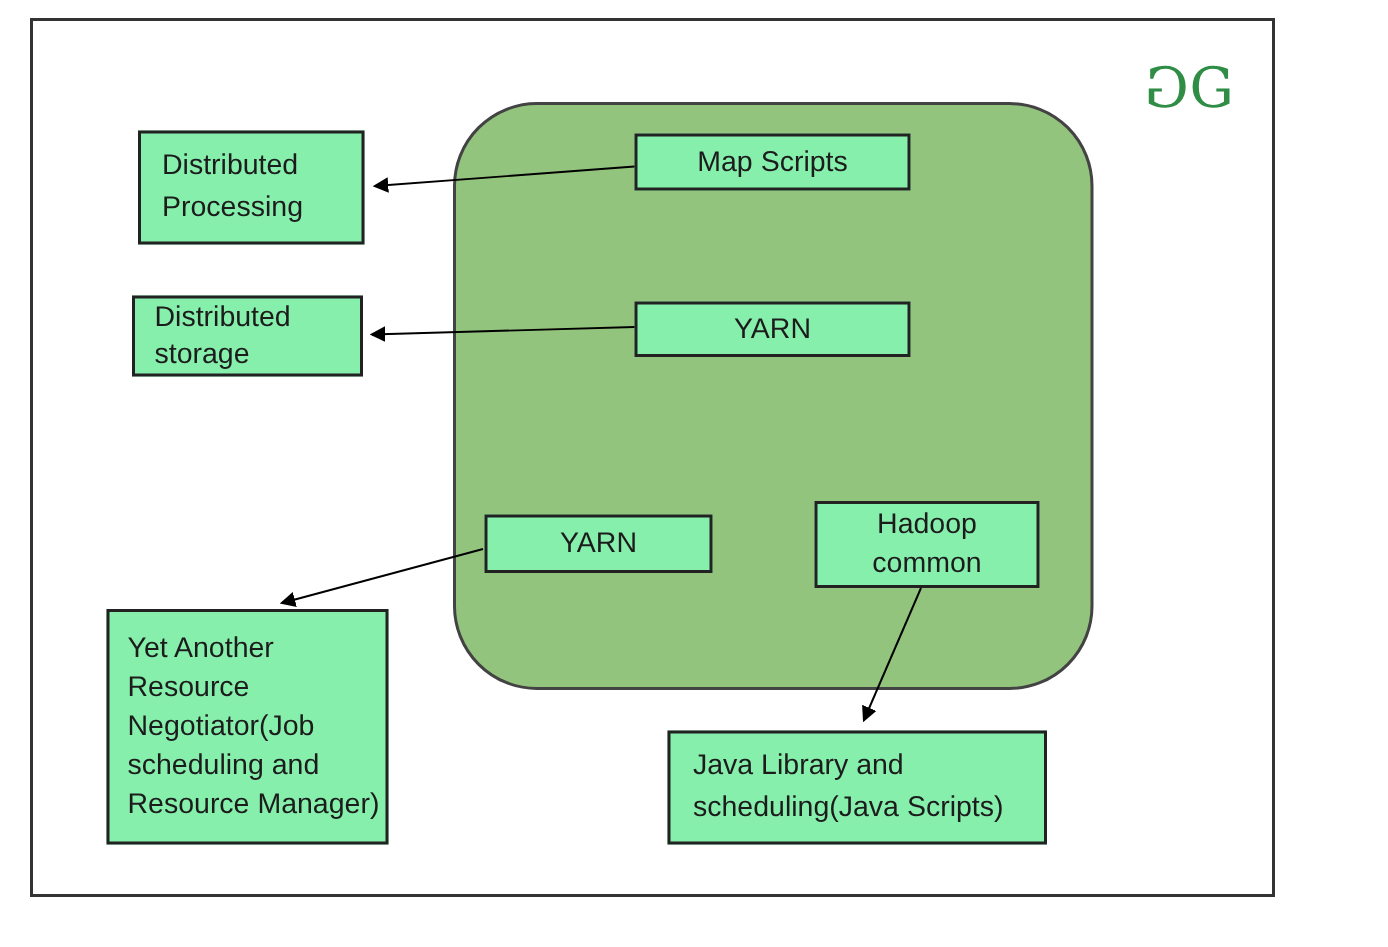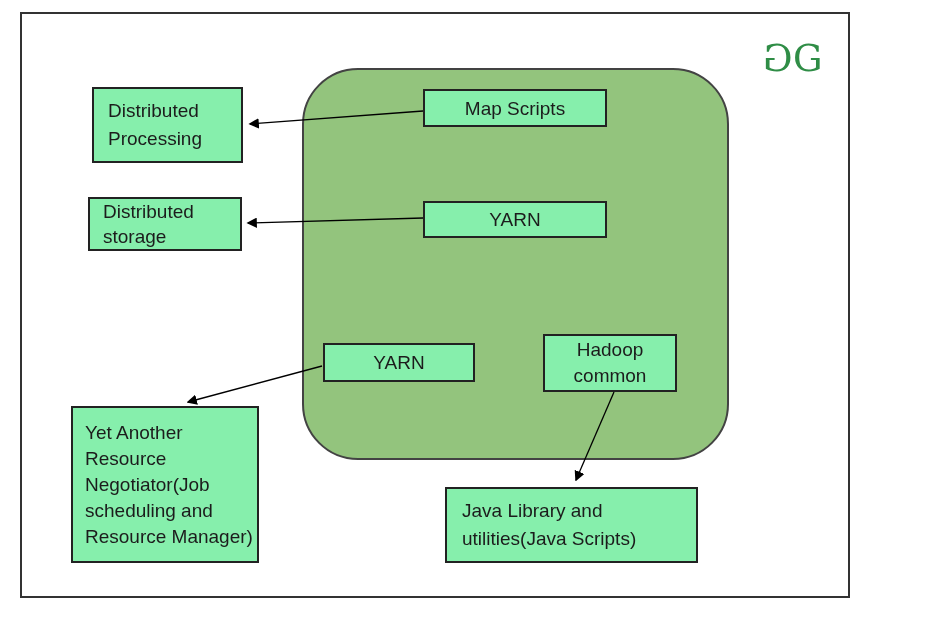--- a/index.html
+++ b/index.html
@@ -47,21 +47,21 @@
     display:flex;align-items:center;
     font-size:19px;line-height:25px;
   }
   .box span{white-space:pre-line;display:block;width:100%;}
   .box.centered{justify-content:center;text-align:center;}
   .box.left-text{justify-content:flex-start;text-align:left;}
 
   .map-reduce{left:423px;top:89px;width:184px;height:38px;}
   .hdfs{left:423px;top:201px;width:184px;height:37px;}
   .yarn{left:323px;top:343px;width:152px;height:39px;}
-  .hadoop-common{left:543px;top:334px;width:134px;height:58px;line-height:26px;}
+  .hadoop-common{left:543px;top:334px;width:150px;height:58px;line-height:26px;}
   .dist-processing{left:92px;top:87px;width:151px;height:76px;padding-left:14px;line-height:28px;}
   .dist-storage{left:88px;top:197px;width:154px;height:54px;padding-left:13px;line-height:25px;}
   .yarn-desc{left:71px;top:406px;width:188px;height:157px;padding-left:12px;padding-right:2px;line-height:26px;}
   .java-lib{left:445px;top:487px;width:253px;height:76px;padding-left:15px;line-height:28px;}
 
   .arrows{
     position:absolute;left:0;top:0;width:925px;height:631px;
     pointer-events:none;
   }
   .arrows line{stroke:var(--arrow);stroke-width:1.3;}
@@ -110,21 +110,21 @@
   <div class="box left-text yarn-desc">
     <span>Yet Another
 Resource
 Negotiator(Job
 scheduling and
 Resource Manager)</span>
   </div>
 
   <div class="box left-text java-lib">
     <span>Java Library and
-utilities(Java Scripts)</span>
+scheduling(Java Scripts)</span>
   </div>
 
   <svg class="arrows" viewBox="0 0 925 631" aria-hidden="true">
     <defs>
       <marker id="arrowhead" viewBox="0 0 10 10" refX="8.5" refY="5" markerWidth="8" markerHeight="8" orient="auto">
         <path d="M0,0 L10,5 L0,10 z" fill="#000000"></path>
       </marker>
     </defs>
     <line x1="423" y1="111" x2="250" y2="124" marker-end="url(#arrowhead)"></line>
     <line x1="423" y1="218" x2="248" y2="223" marker-end="url(#arrowhead)"></line>

